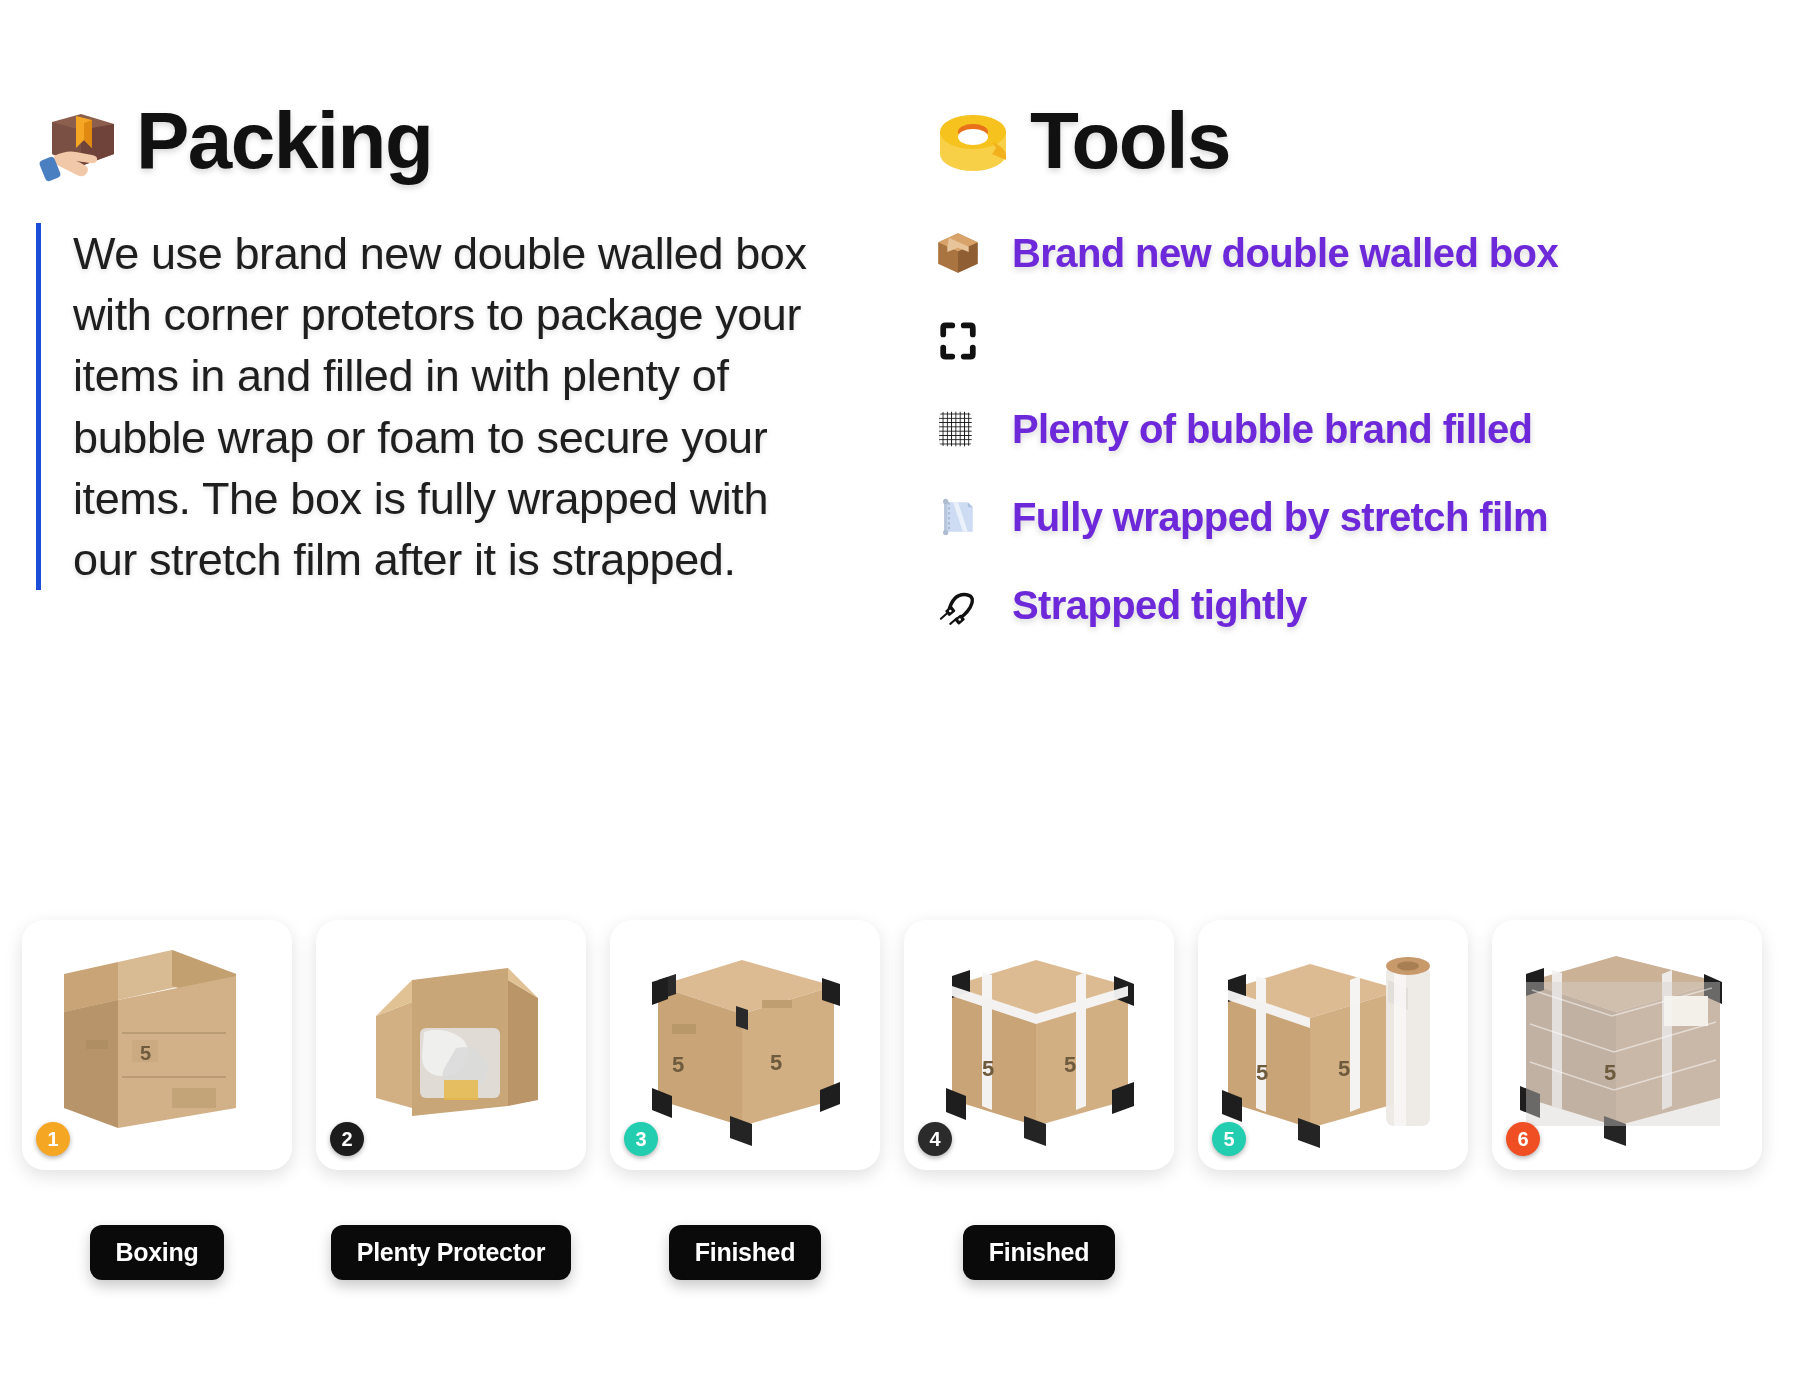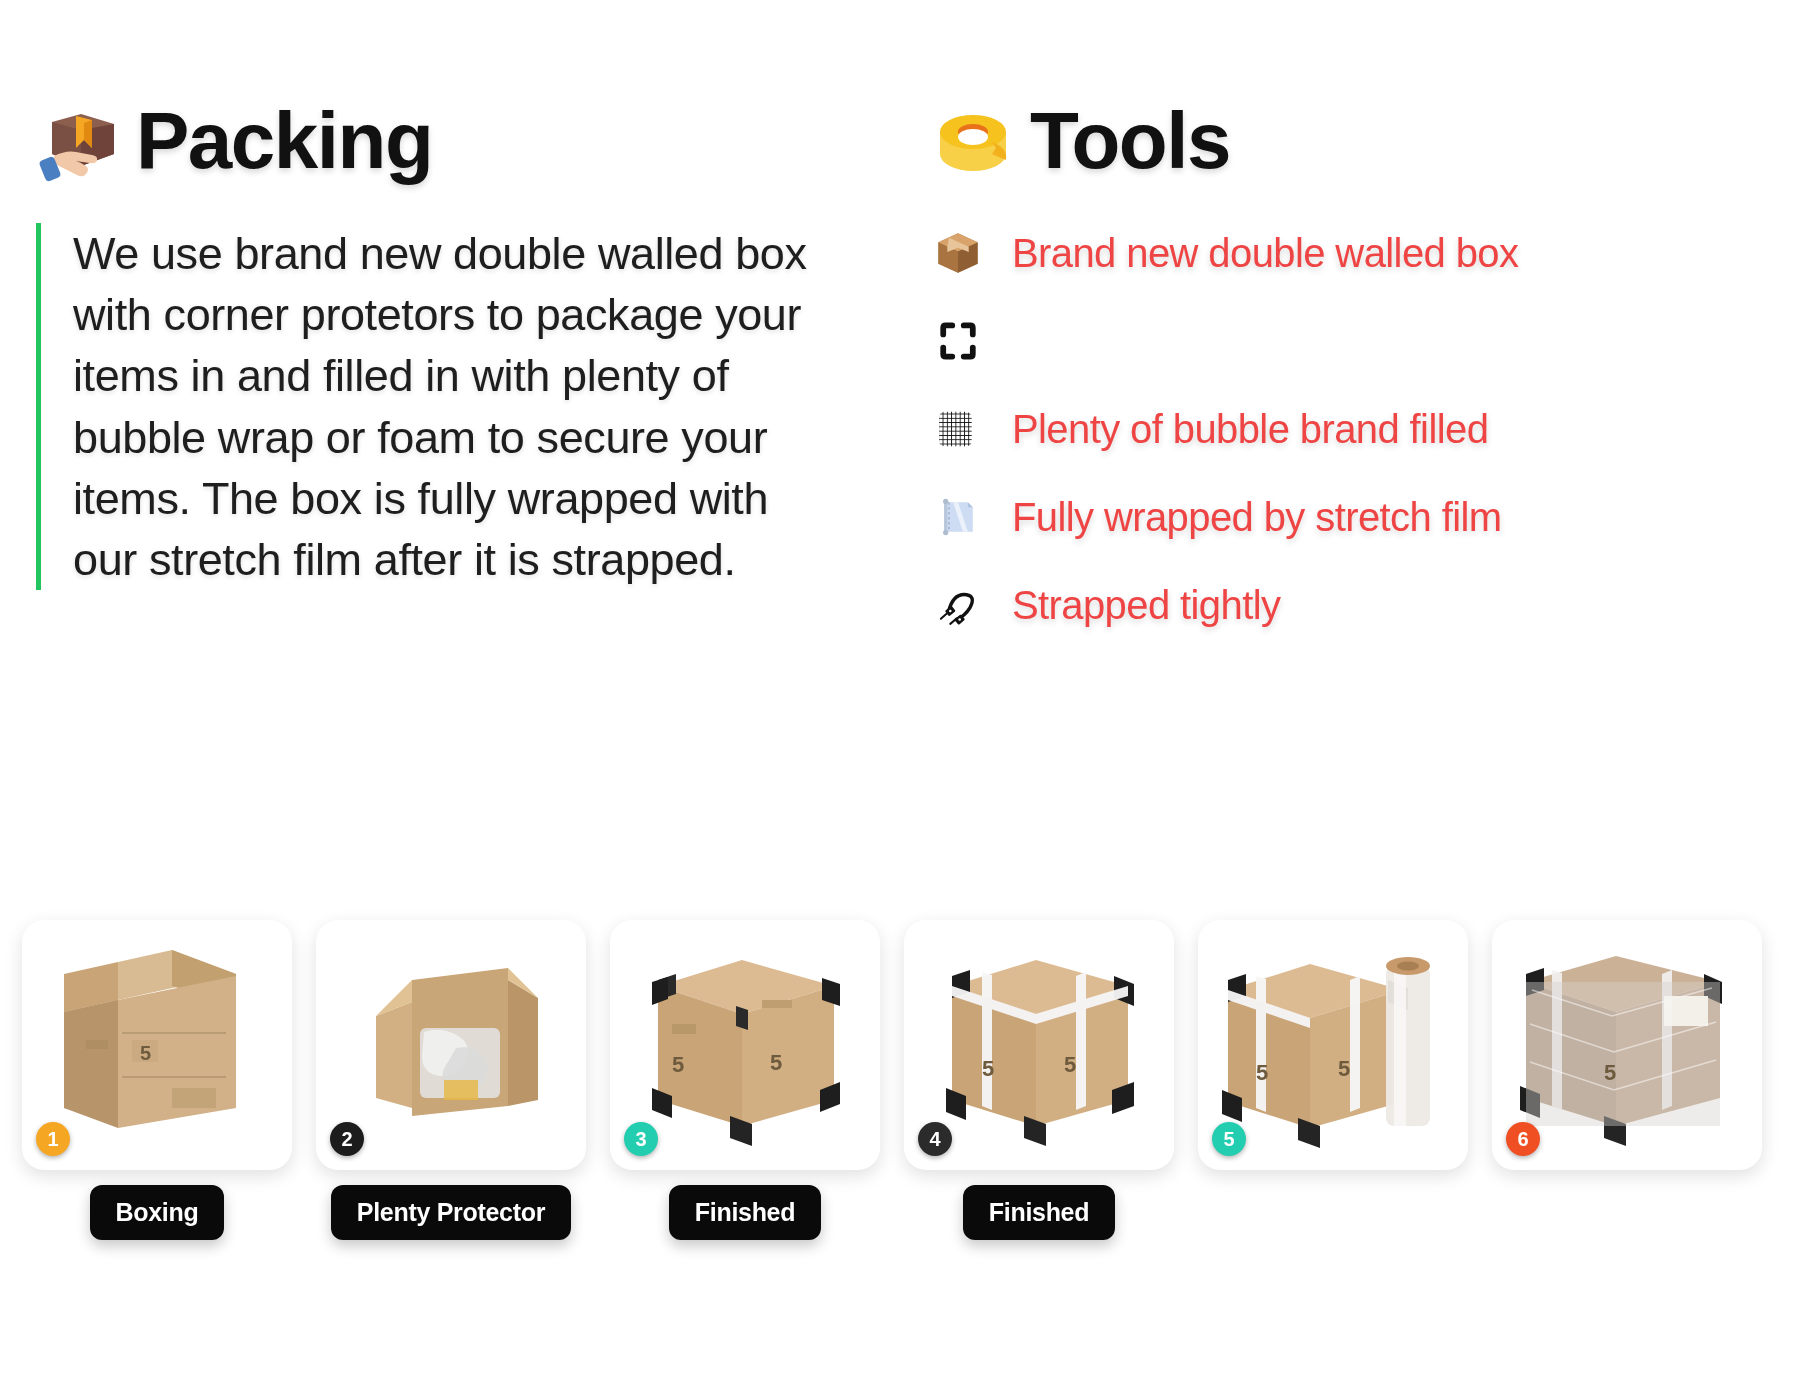--- a/index.html
+++ b/index.html
@@ -51,21 +51,21 @@
     font-size: 80px;
     font-weight: 700;
     letter-spacing: -1.5px;
     color: #111111;
     line-height: 1;
     text-shadow: 0 3px 6px rgba(0,0,0,0.16);
   }
 
   .quote-block {
     margin-top: 36px;
-    border-left: 5px solid #22c55e;
+    border-left: 5px solid #1d4ed8;
     padding-left: 32px;
     max-width: 760px;
   }
   .quote-text {
     font-size: 45px;
     line-height: 1.36;
     font-weight: 400;
     color: #1e1e1e;
     letter-spacing: -0.4px;
     text-shadow: 0 2px 5px rgba(0,0,0,0.13);
@@ -88,22 +88,22 @@
     width: 56px;
     height: 56px;
     flex: 0 0 56px;
     position: relative;
     display: flex;
     align-items: center;
     justify-content: center;
   }
   .tool-label {
     font-size: 40px;
-    font-weight: 400;
-    color: #ef4444;
+    font-weight: 700;
+    color: #6d28d9;
     letter-spacing: -0.6px;
     text-shadow: 0 3px 6px rgba(0,0,0,0.16);
     white-space: nowrap;
   }
 
   
   .strip {
     position: absolute;
     left: 22px;
     top: 920px;
@@ -152,20 +152,21 @@
     top: 1185px;
     width: 1780px;
     display: flex;
     gap: 24px;
   }
   .caption {
     width: 270px;
     flex: 0 0 270px;
     display: flex;
     justify-content: center;
+    margin-top: 40px;
   }
   .caption-pill {
     background: #0a0a0a;
     color: #ffffff;
     font-size: 25px;
     font-weight: 700;
     letter-spacing: -0.3px;
     padding: 13px 26px;
     border-radius: 12px;
     box-shadow: 0 6px 14px rgba(0,0,0,0.22);

